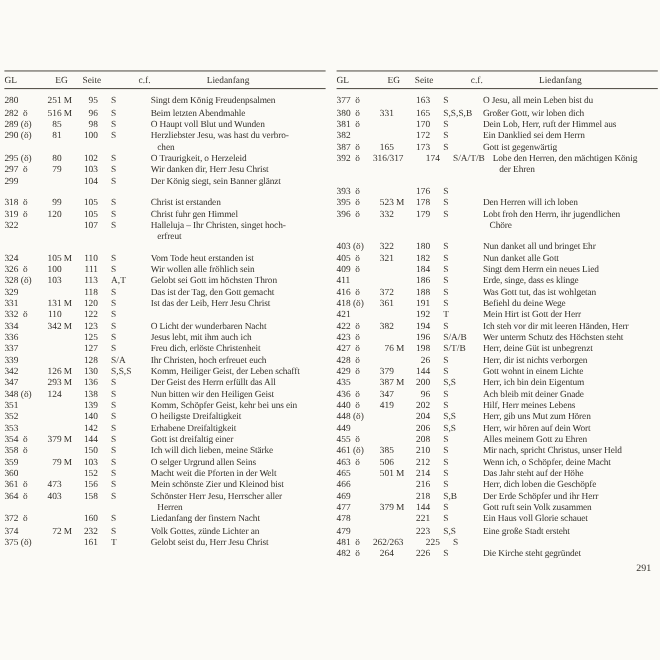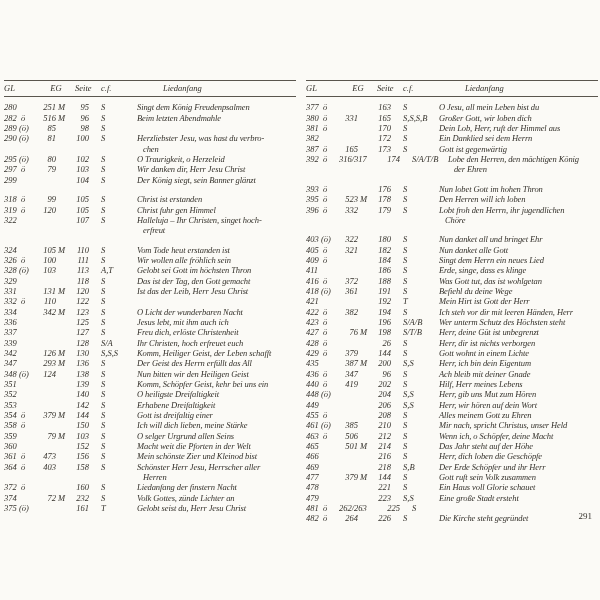--- a/index.html
+++ b/index.html
@@ -3,32 +3,32 @@
 <meta charset="utf-8">
 <style>
   html,body{margin:0;padding:0;}
   body{
     width:600px;height:600px;overflow:hidden;
     background:#fbfaf6;
     font-family:"Liberation Serif","DejaVu Serif",serif;
     color:#34312b;
   }
   .sheet{position:relative;width:600px;height:600px;font-size:8.5px;}
-  .col{position:absolute;top:80px;font-style:italic;}
+  .col{position:absolute;top:64px;}
   .col-0{left:4px;width:292px;}
   .col-1{left:306px;width:292px;}
   .thead{
     display:flex;line-height:10.4px;
     border-top:1px solid #5a564e;border-bottom:1px solid #5a564e;
     padding:2px 0 3px;margin-bottom:5px;
   }
   .h-gl{width:33px;}
   .h-eg{width:38px;text-align:center;}
   .h-seite{width:26px;}
-  .h-cf{width:36px;}
+  .h-cf{width:36px;margin-left:25px;}
   .h-lied{flex:1;margin-left:26px;}
   .group{margin-bottom:9px;}
   .row{display:flex;align-items:flex-start;line-height:10.35px;}
   .c-gl{flex:0 0 33px;white-space:pre;}
   .c-eg{flex:0 0 19px;text-align:right;}
   .c-egm{flex:0 0 11px;padding-left:2px;box-sizing:border-box;}
   .c-seite{flex:0 0 22px;text-align:right;}
   .c-cf{flex:0 0 30px;margin-left:12px;}
   .c-lied{
     flex:1;margin-left:6px;
@@ -69,20 +69,21 @@
           <span class="c-seite">96</span>
           <span class="c-cf">S</span>
           <span class="c-lied">Beim letzten Abendmahle</span>
         </div>
         <div class="row">
           <span class="c-gl">289 (ö)</span>
           <span class="c-eg">85</span>
           <span class="c-egm"></span>
           <span class="c-seite">98</span>
           <span class="c-cf">S</span>
+          <span class="c-lied">O Haupt voll Blut und Wunden</span>
         </div>
         <div class="row">
           <span class="c-gl">290 (ö)</span>
           <span class="c-eg">81</span>
           <span class="c-egm"></span>
           <span class="c-seite">100</span>
           <span class="c-cf">S</span>
           <span class="c-lied">Herzliebster Jesu, was hast du verbro-
 chen</span>
         </div>
@@ -400,21 +401,20 @@
 der Ehren</span>
         </div>
       </div>
       <div class="group">
         <div class="row">
           <span class="c-gl">393  ö</span>
           <span class="c-eg"></span>
           <span class="c-egm"></span>
           <span class="c-seite">176</span>
           <span class="c-cf">S</span>
-          <span class="c-lied">Nun lobet Gott im hohen Thron</span>
         </div>
         <div class="row">
           <span class="c-gl">395  ö</span>
           <span class="c-eg">523</span>
           <span class="c-egm">M</span>
           <span class="c-seite">178</span>
           <span class="c-cf">S</span>
           <span class="c-lied">Den Herren will ich loben</span>
         </div>
         <div class="row">

